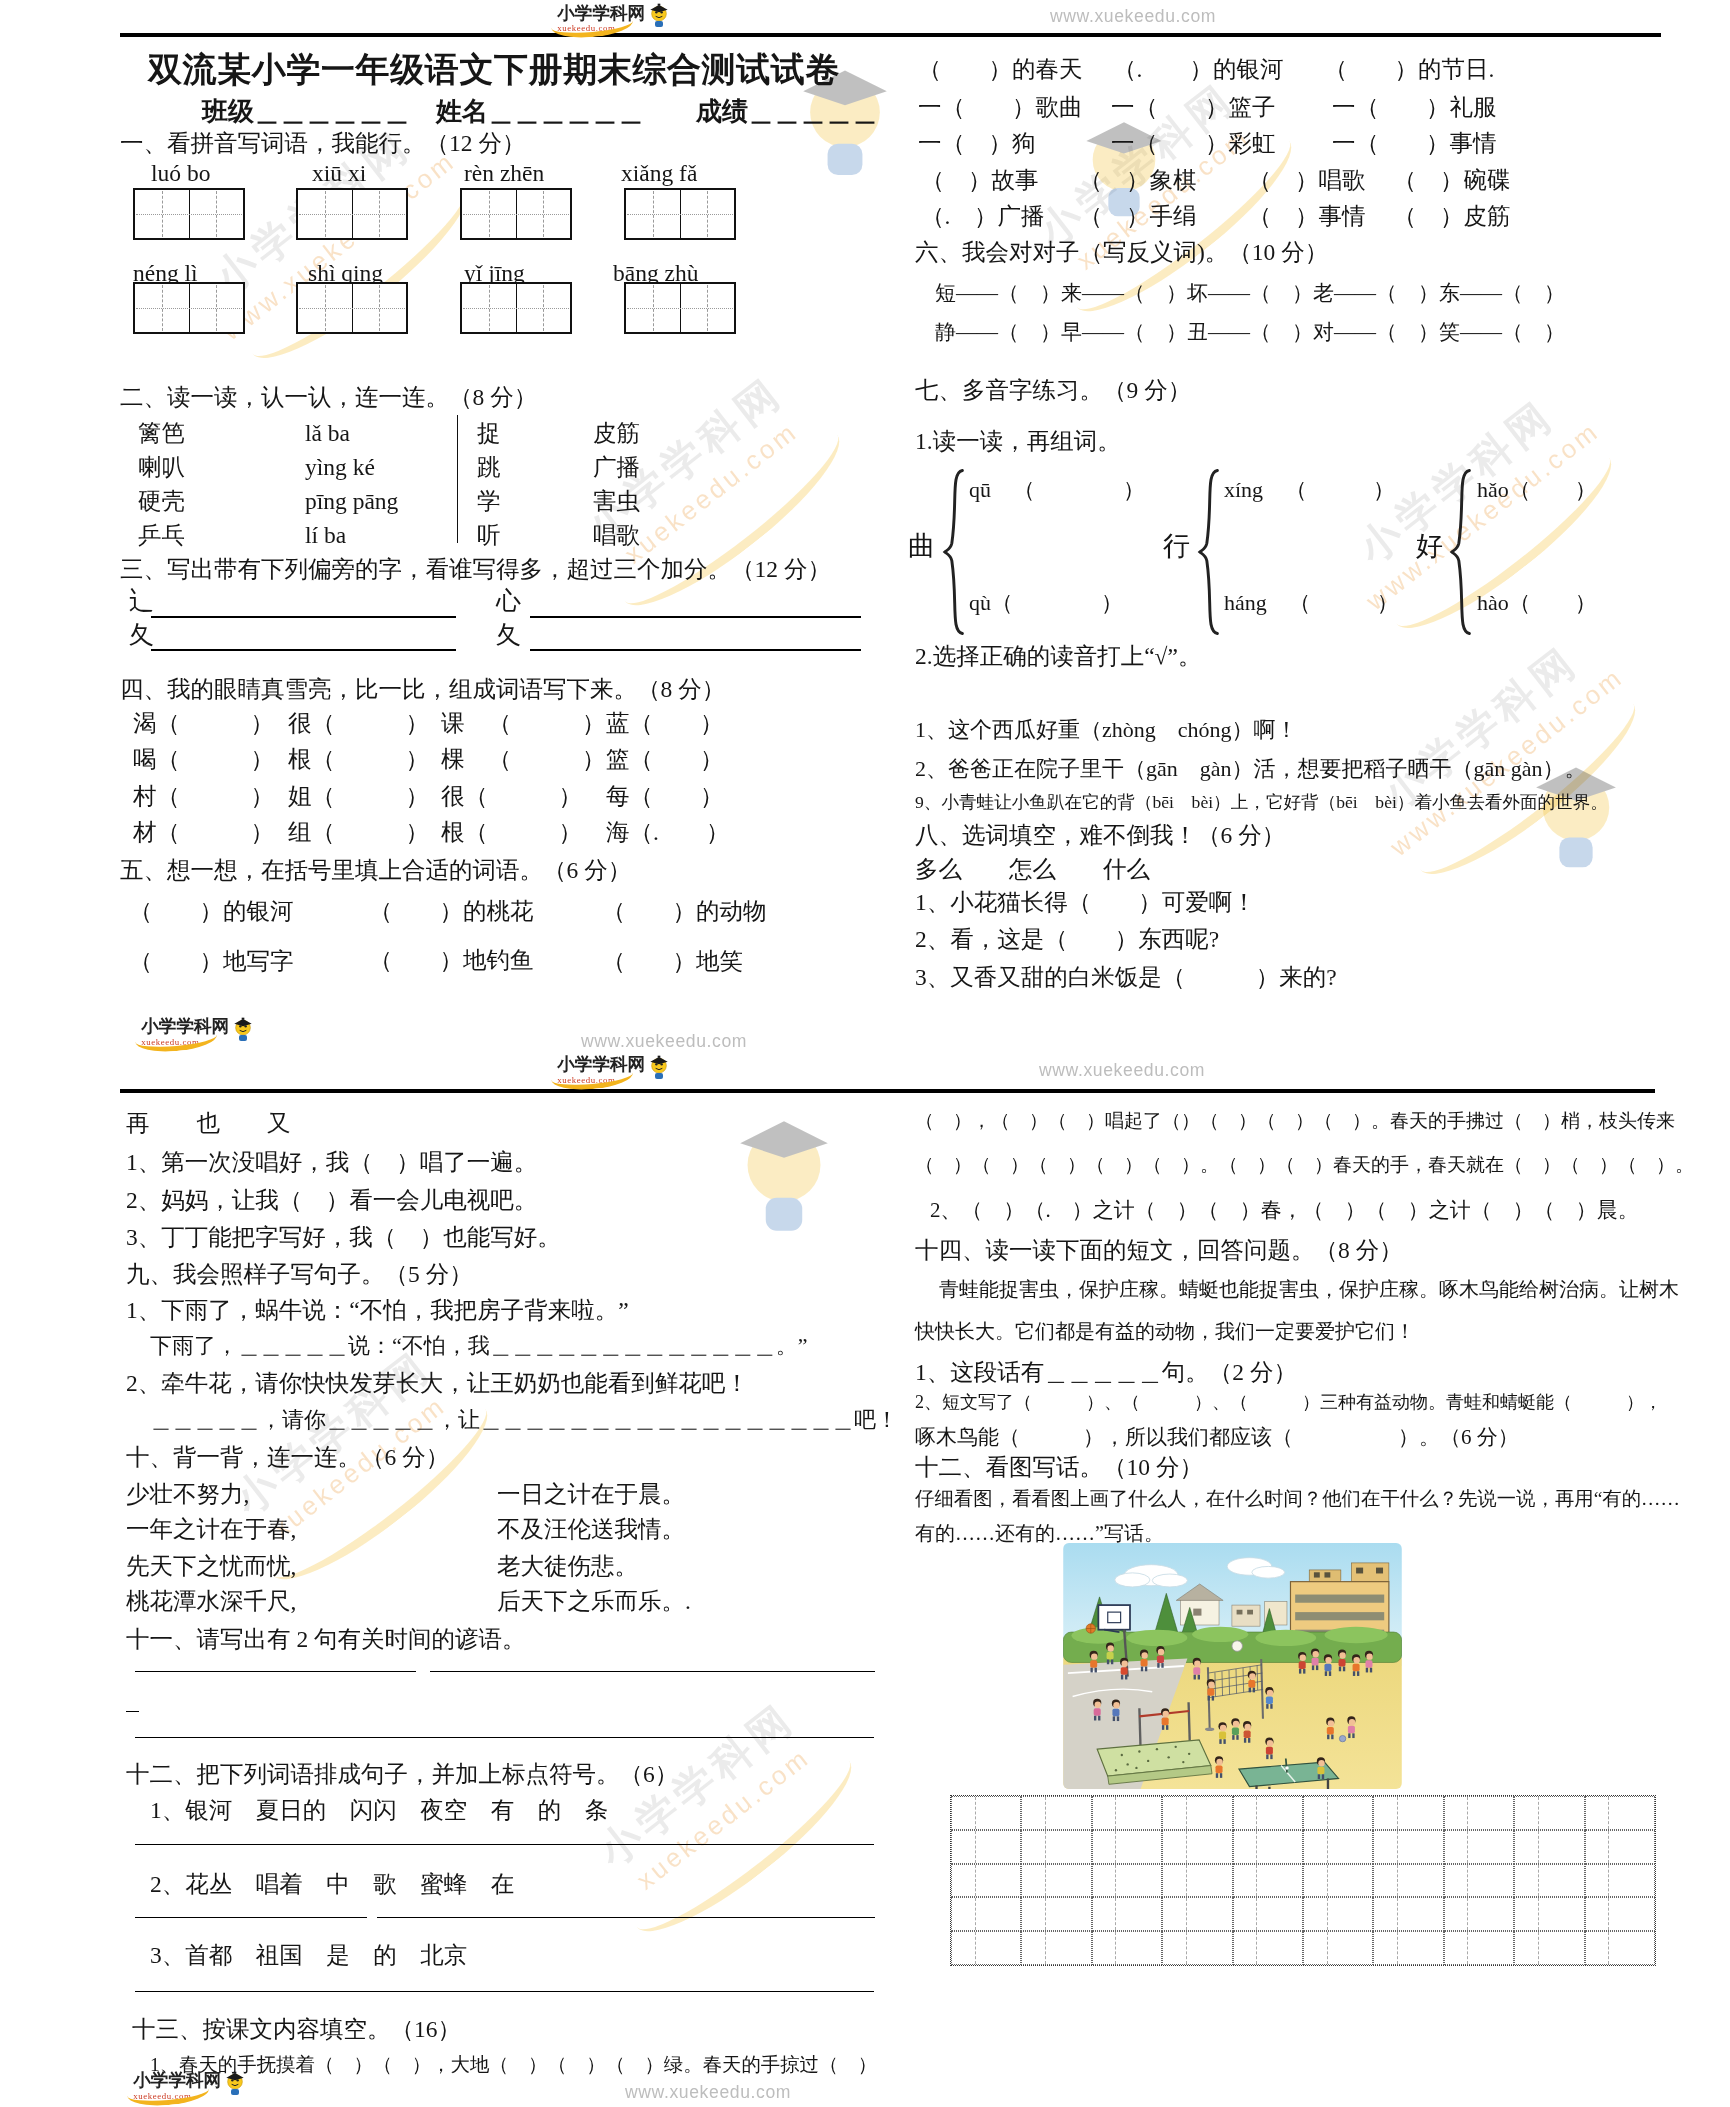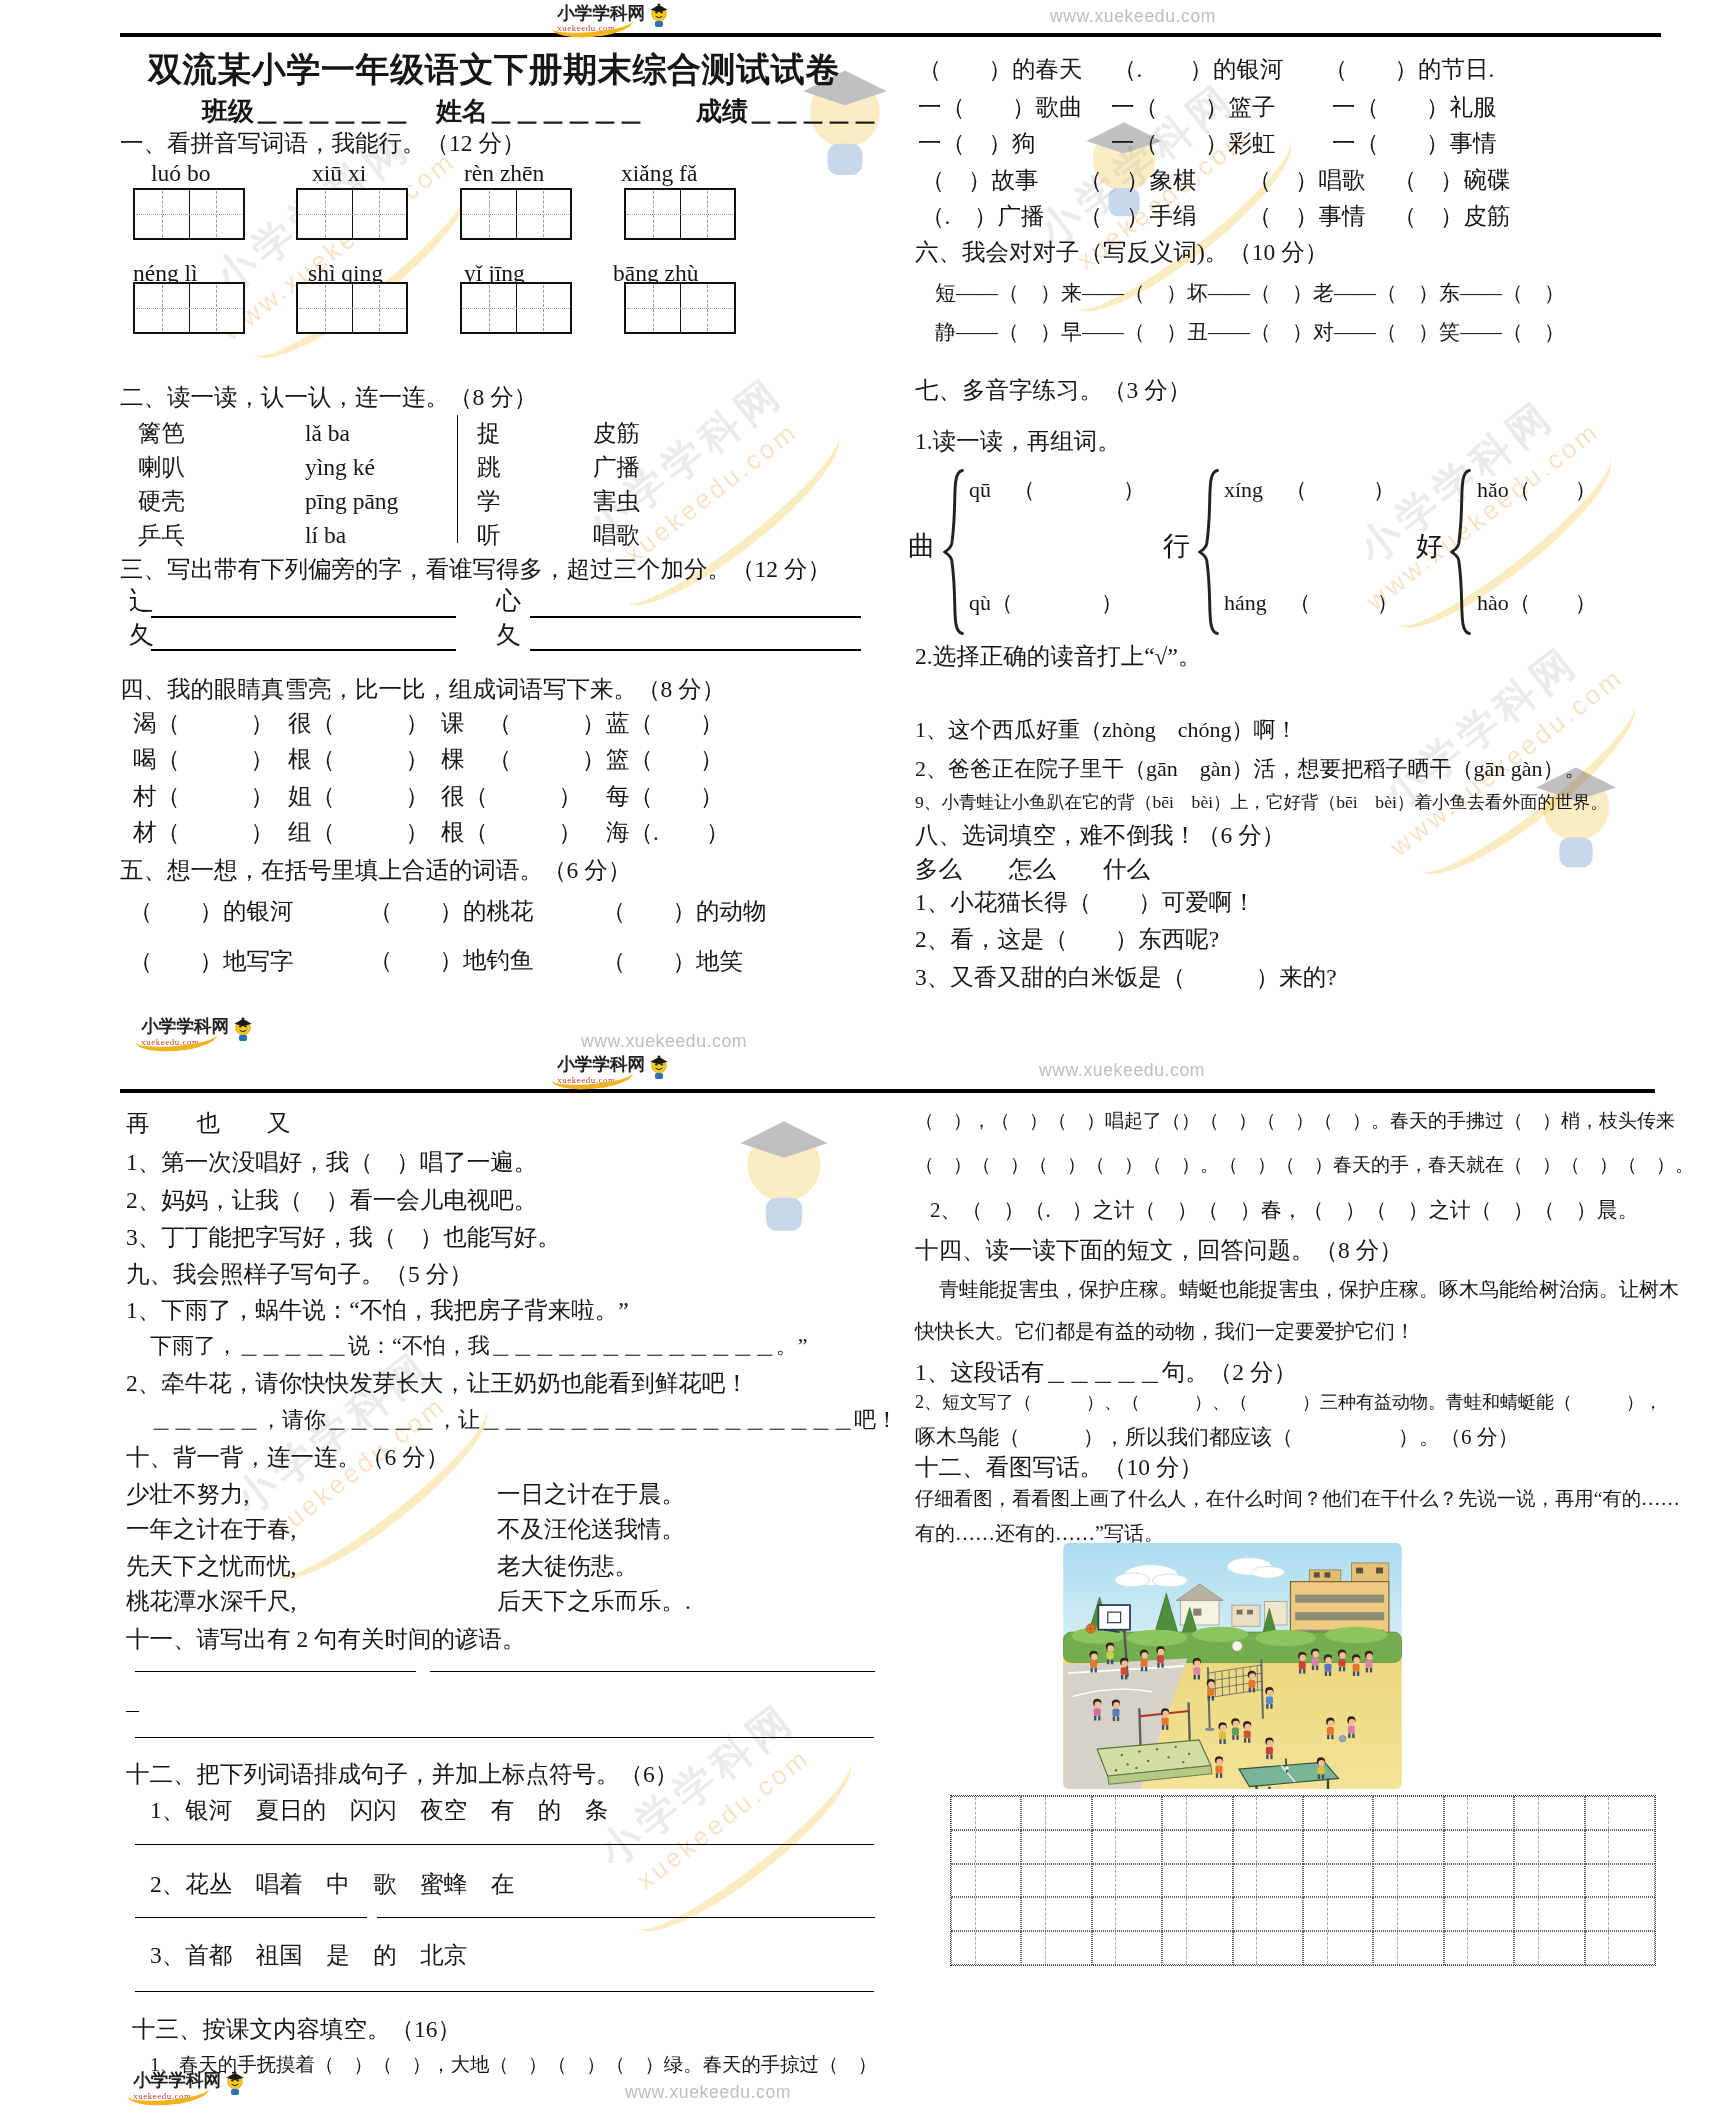--- a/index.html
+++ b/index.html
@@ -235,21 +235,21 @@
   <span class="t" style="left:1393px;top:167px;">（　）碗碟</span>
   <span class="t" style="left:921px;top:203px;">（.　）广播</span>
   <span class="t" style="left:1079px;top:203px;">（　）手绢</span>
   <span class="t" style="left:1248px;top:203px;">（　）事情</span>
   <span class="t" style="left:1393px;top:203px;">（　）皮筋</span>
 
   <span class="t" style="left:915px;top:239px;">六、我会对对子（写反义词)。（10 分）</span>
   <span class="t" style="left:935px;top:320px;font-size:21px;">静——（　）早——（　）丑——（　）对——（　）笑——（　）</span>
   <span class="t" style="left:935px;top:281px;font-size:21px;">短——（　）来——（　）坏——（　）老——（　）东——（　）</span>
 
-  <span class="t" style="left:915px;top:377px;">七、多音字练习。（3 分）</span>
+  <span class="t" style="left:915px;top:377px;">七、多音字练习。（9 分）</span>
   <span class="t" style="left:915px;top:428px;">1.读一读，再组词。</span>
 
   <span class="t" style="left:908px;top:531px;font-size:27px;">曲</span>
   <svg class="brace" style="left:940px;top:467px;" width="26" height="170" viewBox="0 0 44 290">
     <path d="M38,6 C18,10 30,60 20,130 C18,140 10,143 8,145 C10,147 18,150 20,160 C30,230 18,280 38,284" stroke="#222" stroke-width="5" fill="none" stroke-linecap="round"></path>
     </svg>
   <span class="t" style="left:969px;top:477px;font-size:22px;">qū　（　　　　）</span>
   <span class="t" style="left:969px;top:590px;font-size:22px;">qù（　　　　）</span>
 
   <span class="t" style="left:1163px;top:531px;font-size:27px;">行</span>

